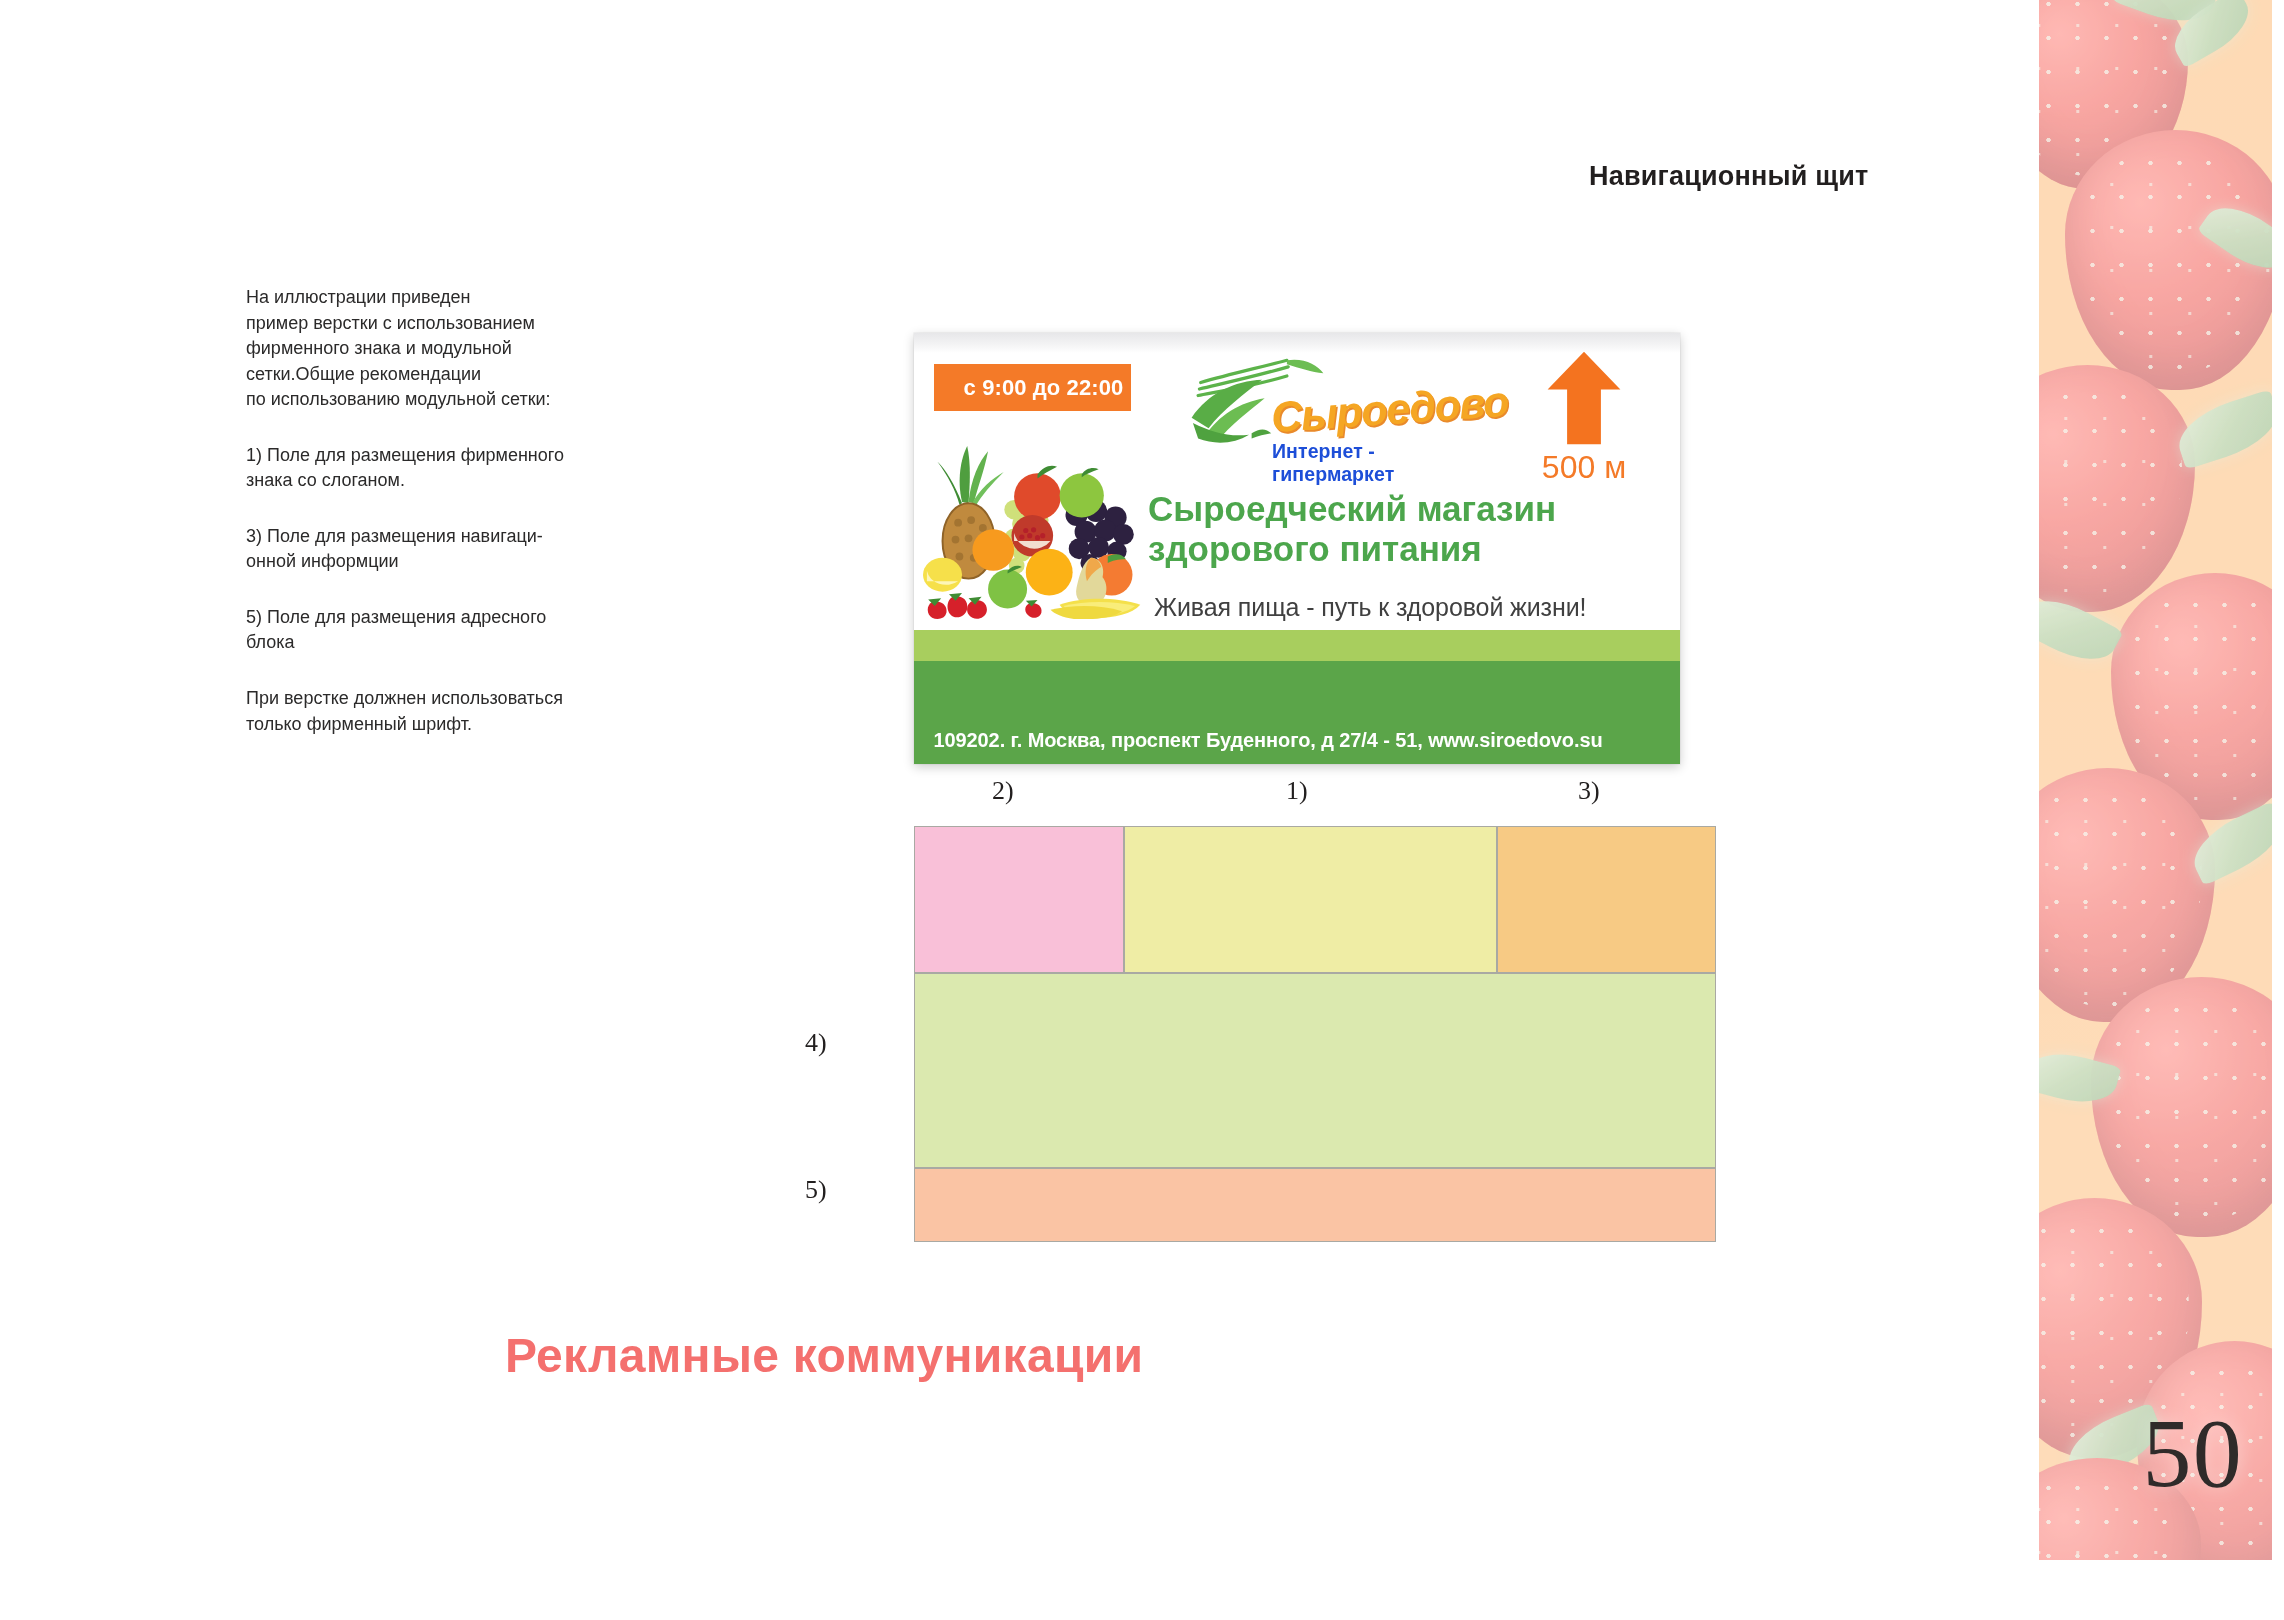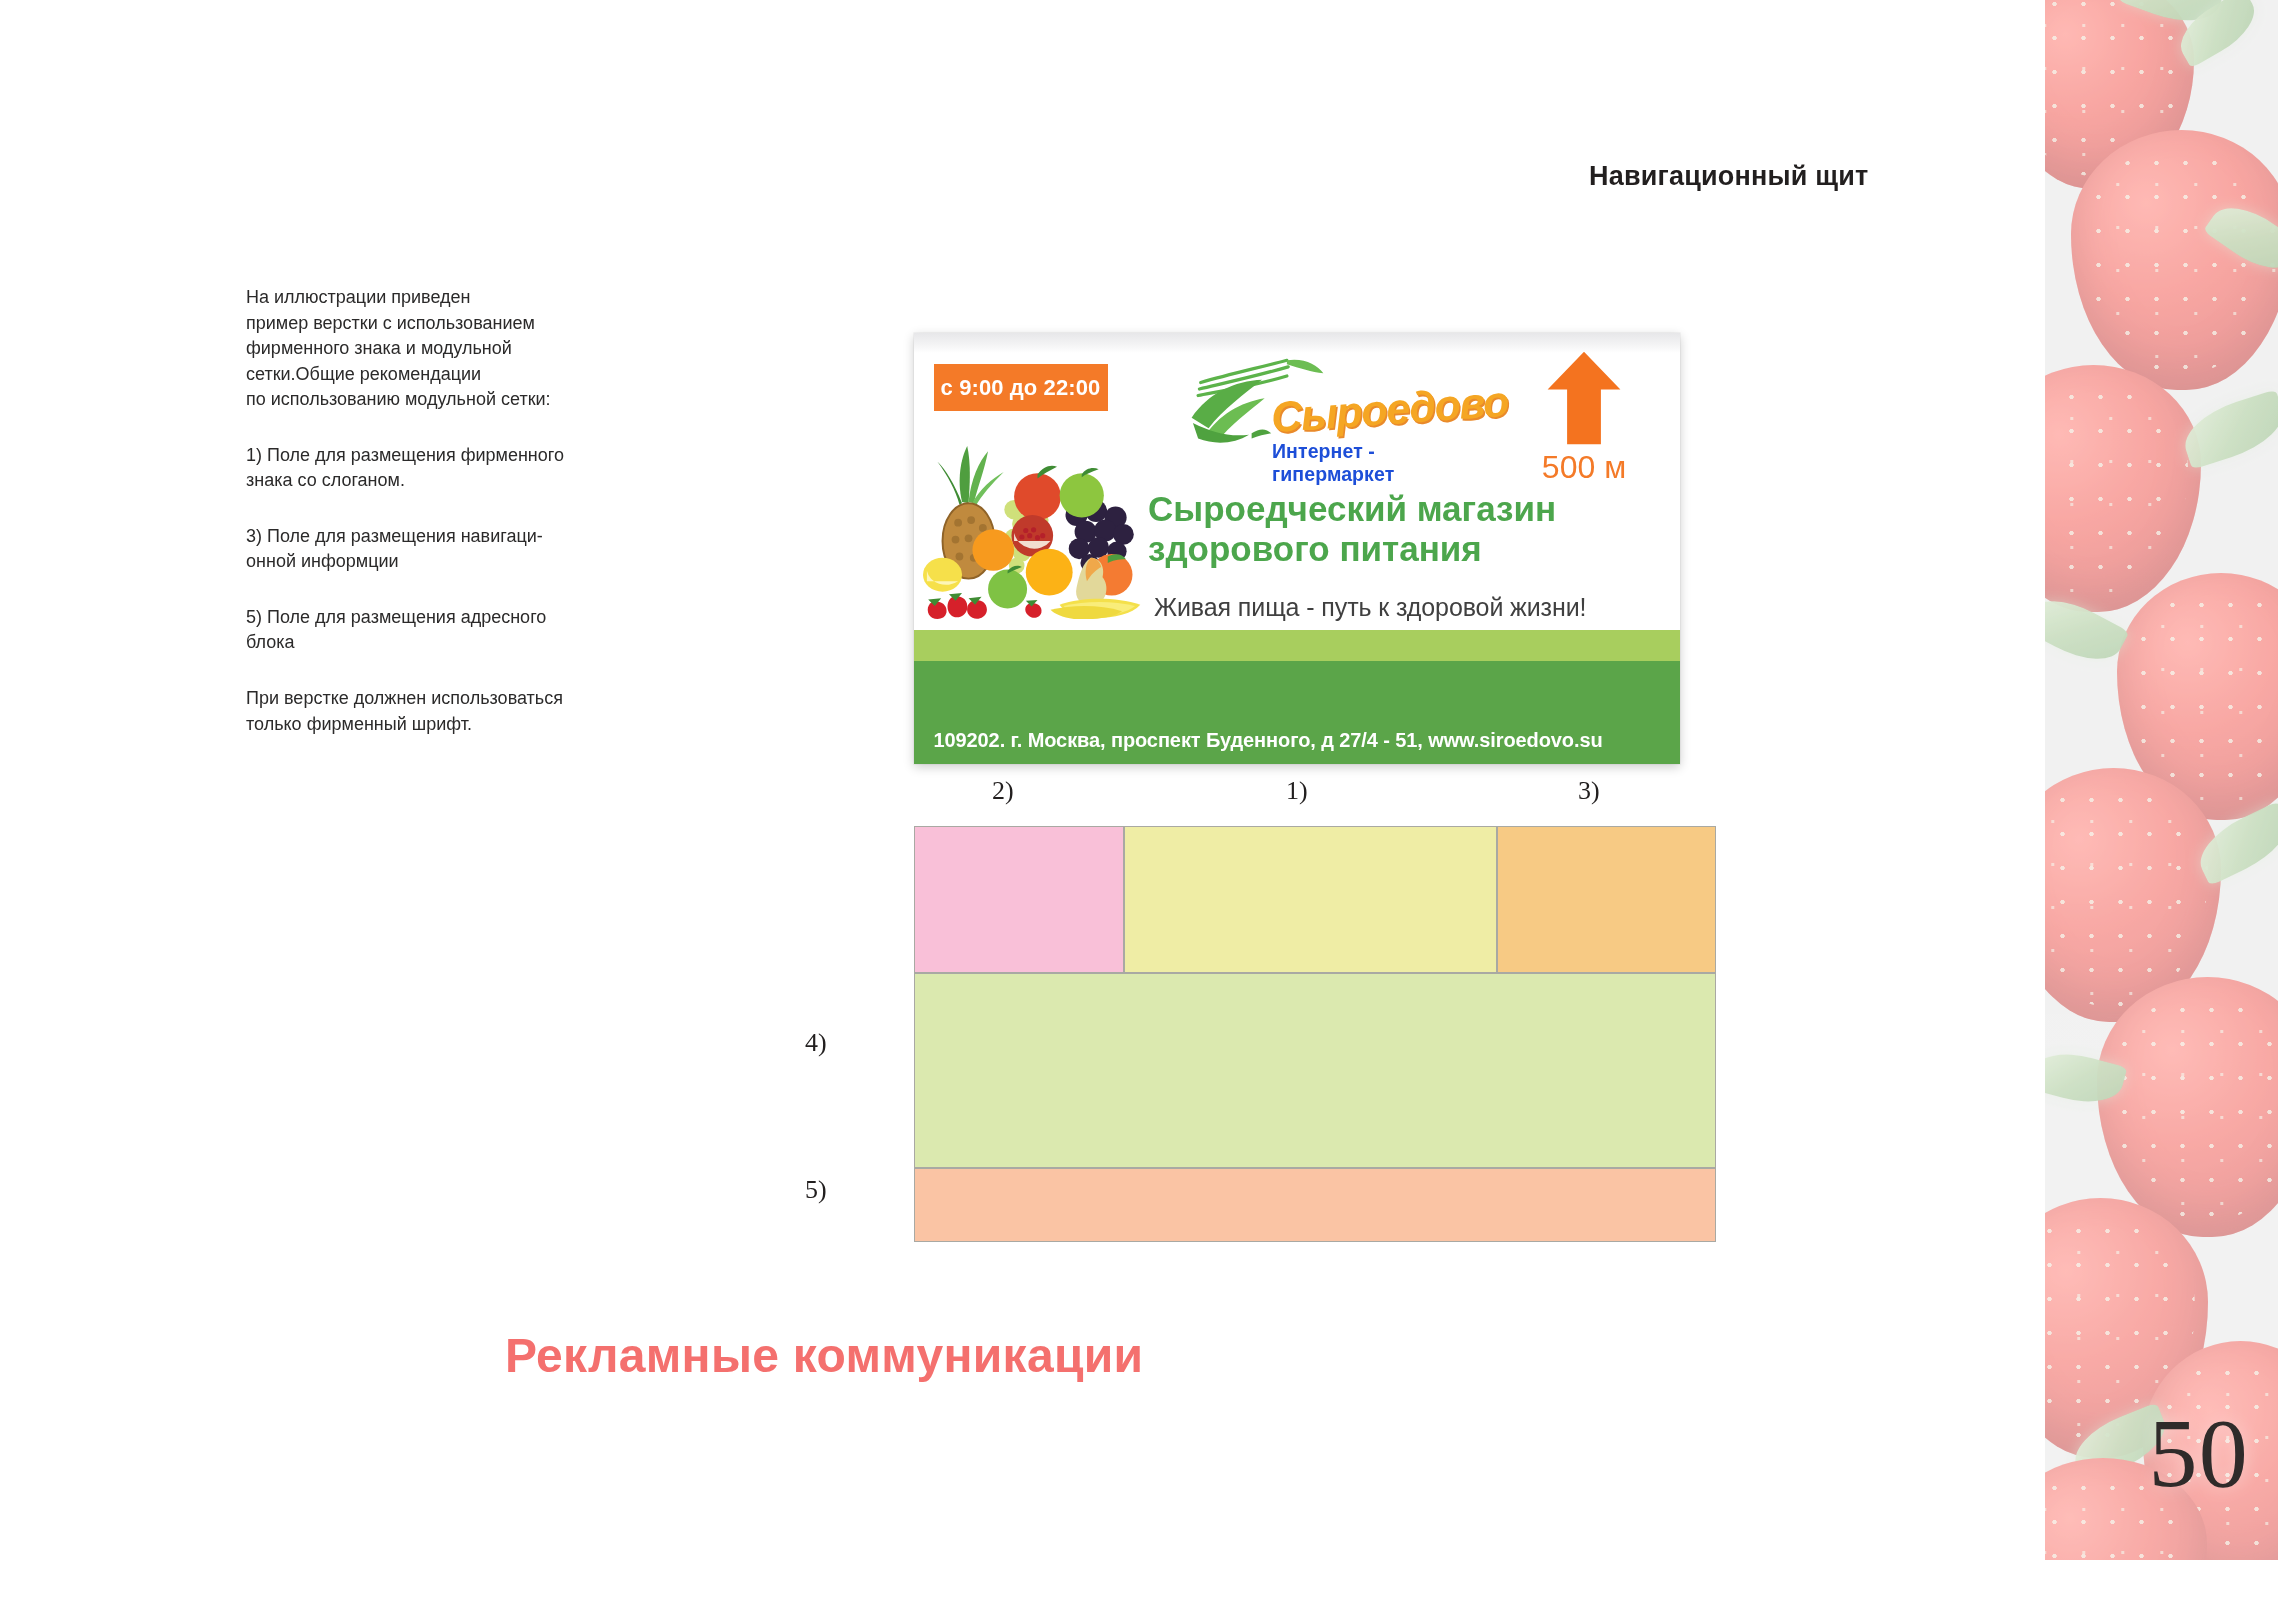--- a/index.html
+++ b/index.html
@@ -13,25 +13,25 @@
     position: relative;
     overflow: hidden;
     font-family: "Liberation Sans", sans-serif;
     color: #231f20;
   }
 
   
   .photo-strip {
     position: absolute;
     top: 0;
-    right: 6px;
+    right: 12px;
     width: 233px;
     height: 1560px;
     overflow: hidden;
-    background: #e5e5e5;
+    background: #fdba74;
   }
   .berry {
     position: absolute;
     border-radius: 50% 50% 48% 48% / 40% 40% 60% 60%;
     background: radial-gradient(circle at 34% 28%, #ff7b72 0%, #f2574f 40%, #d93f3c 78%, #bb3735 100%);
     box-shadow: inset 0 -18px 39px rgba(150,40,40,.45);
   }
   .berry::after {
     content: "";
     position: absolute;
@@ -142,20 +142,21 @@
     width: 174px;
     height: 47px;
     background: #f47a28;
     color: #ffffff;
     font-size: 22px;
     font-weight: bold;
     display: flex;
     align-items: center;
     justify-content: center;
     letter-spacing: 0.1px;
+    padding-left: 23px;
   }
 
   
   .logo-block {
     position: absolute;
     left: 280px;
     top: 15.6px;
     width: 300px;
     height: 117px;
   }

